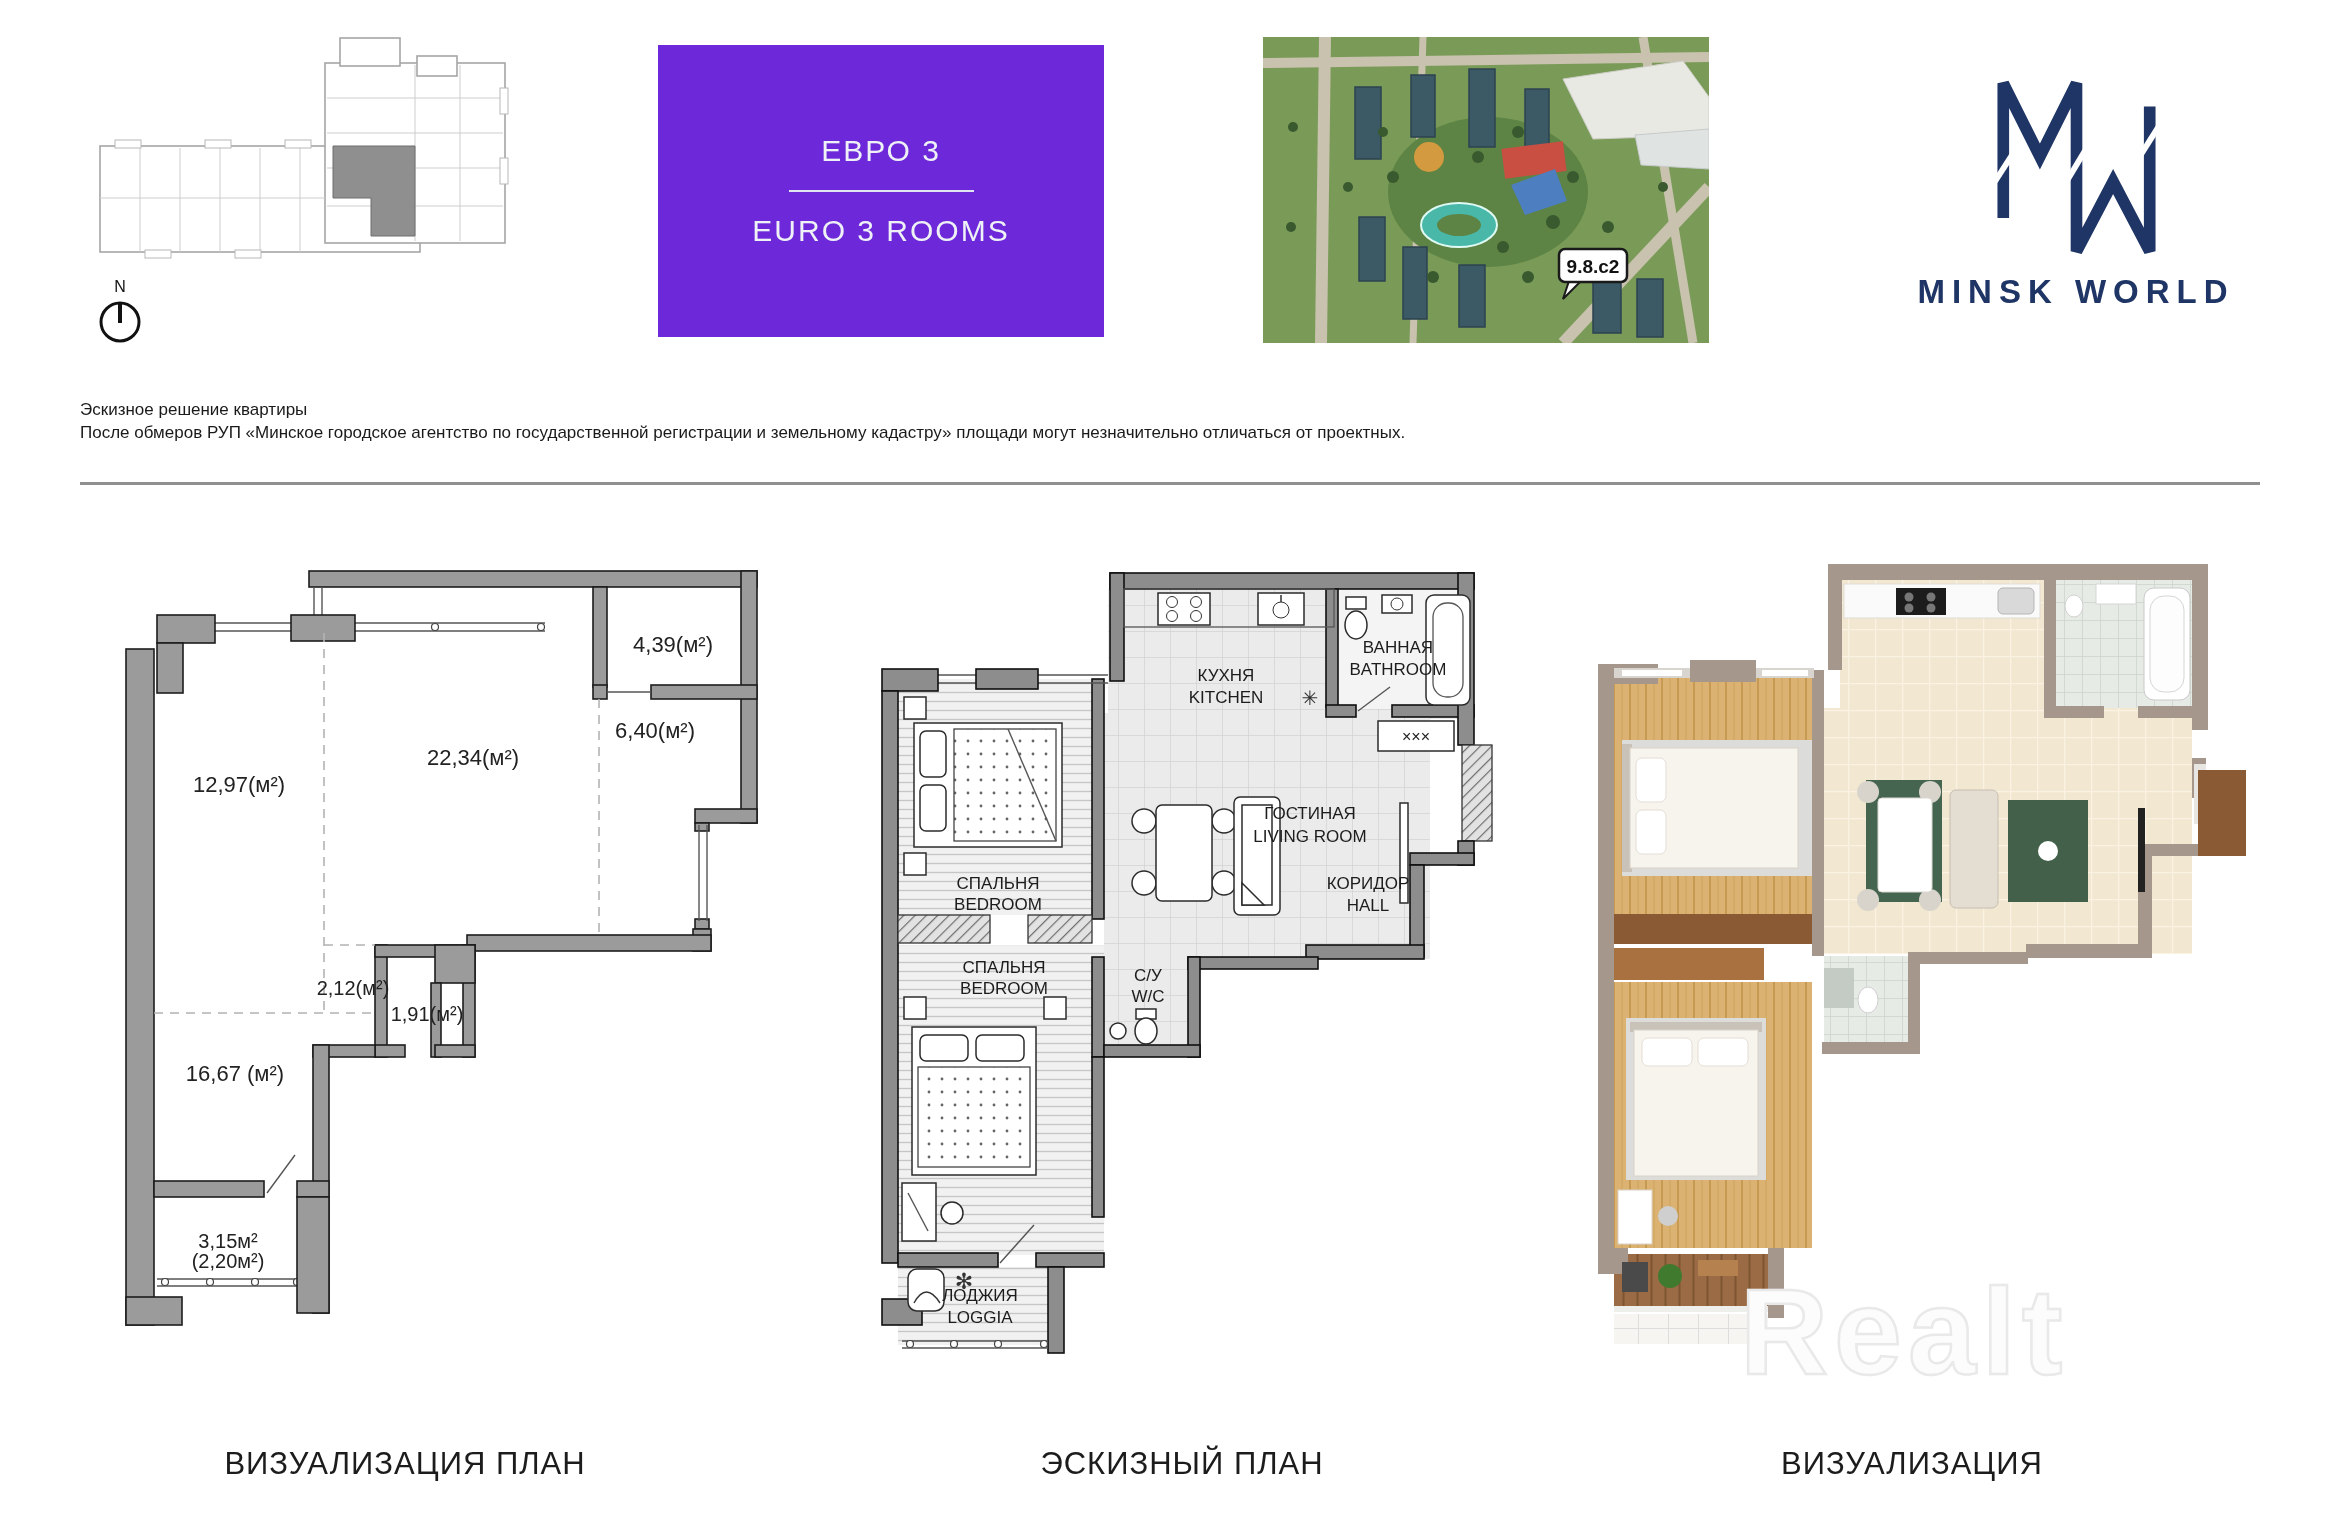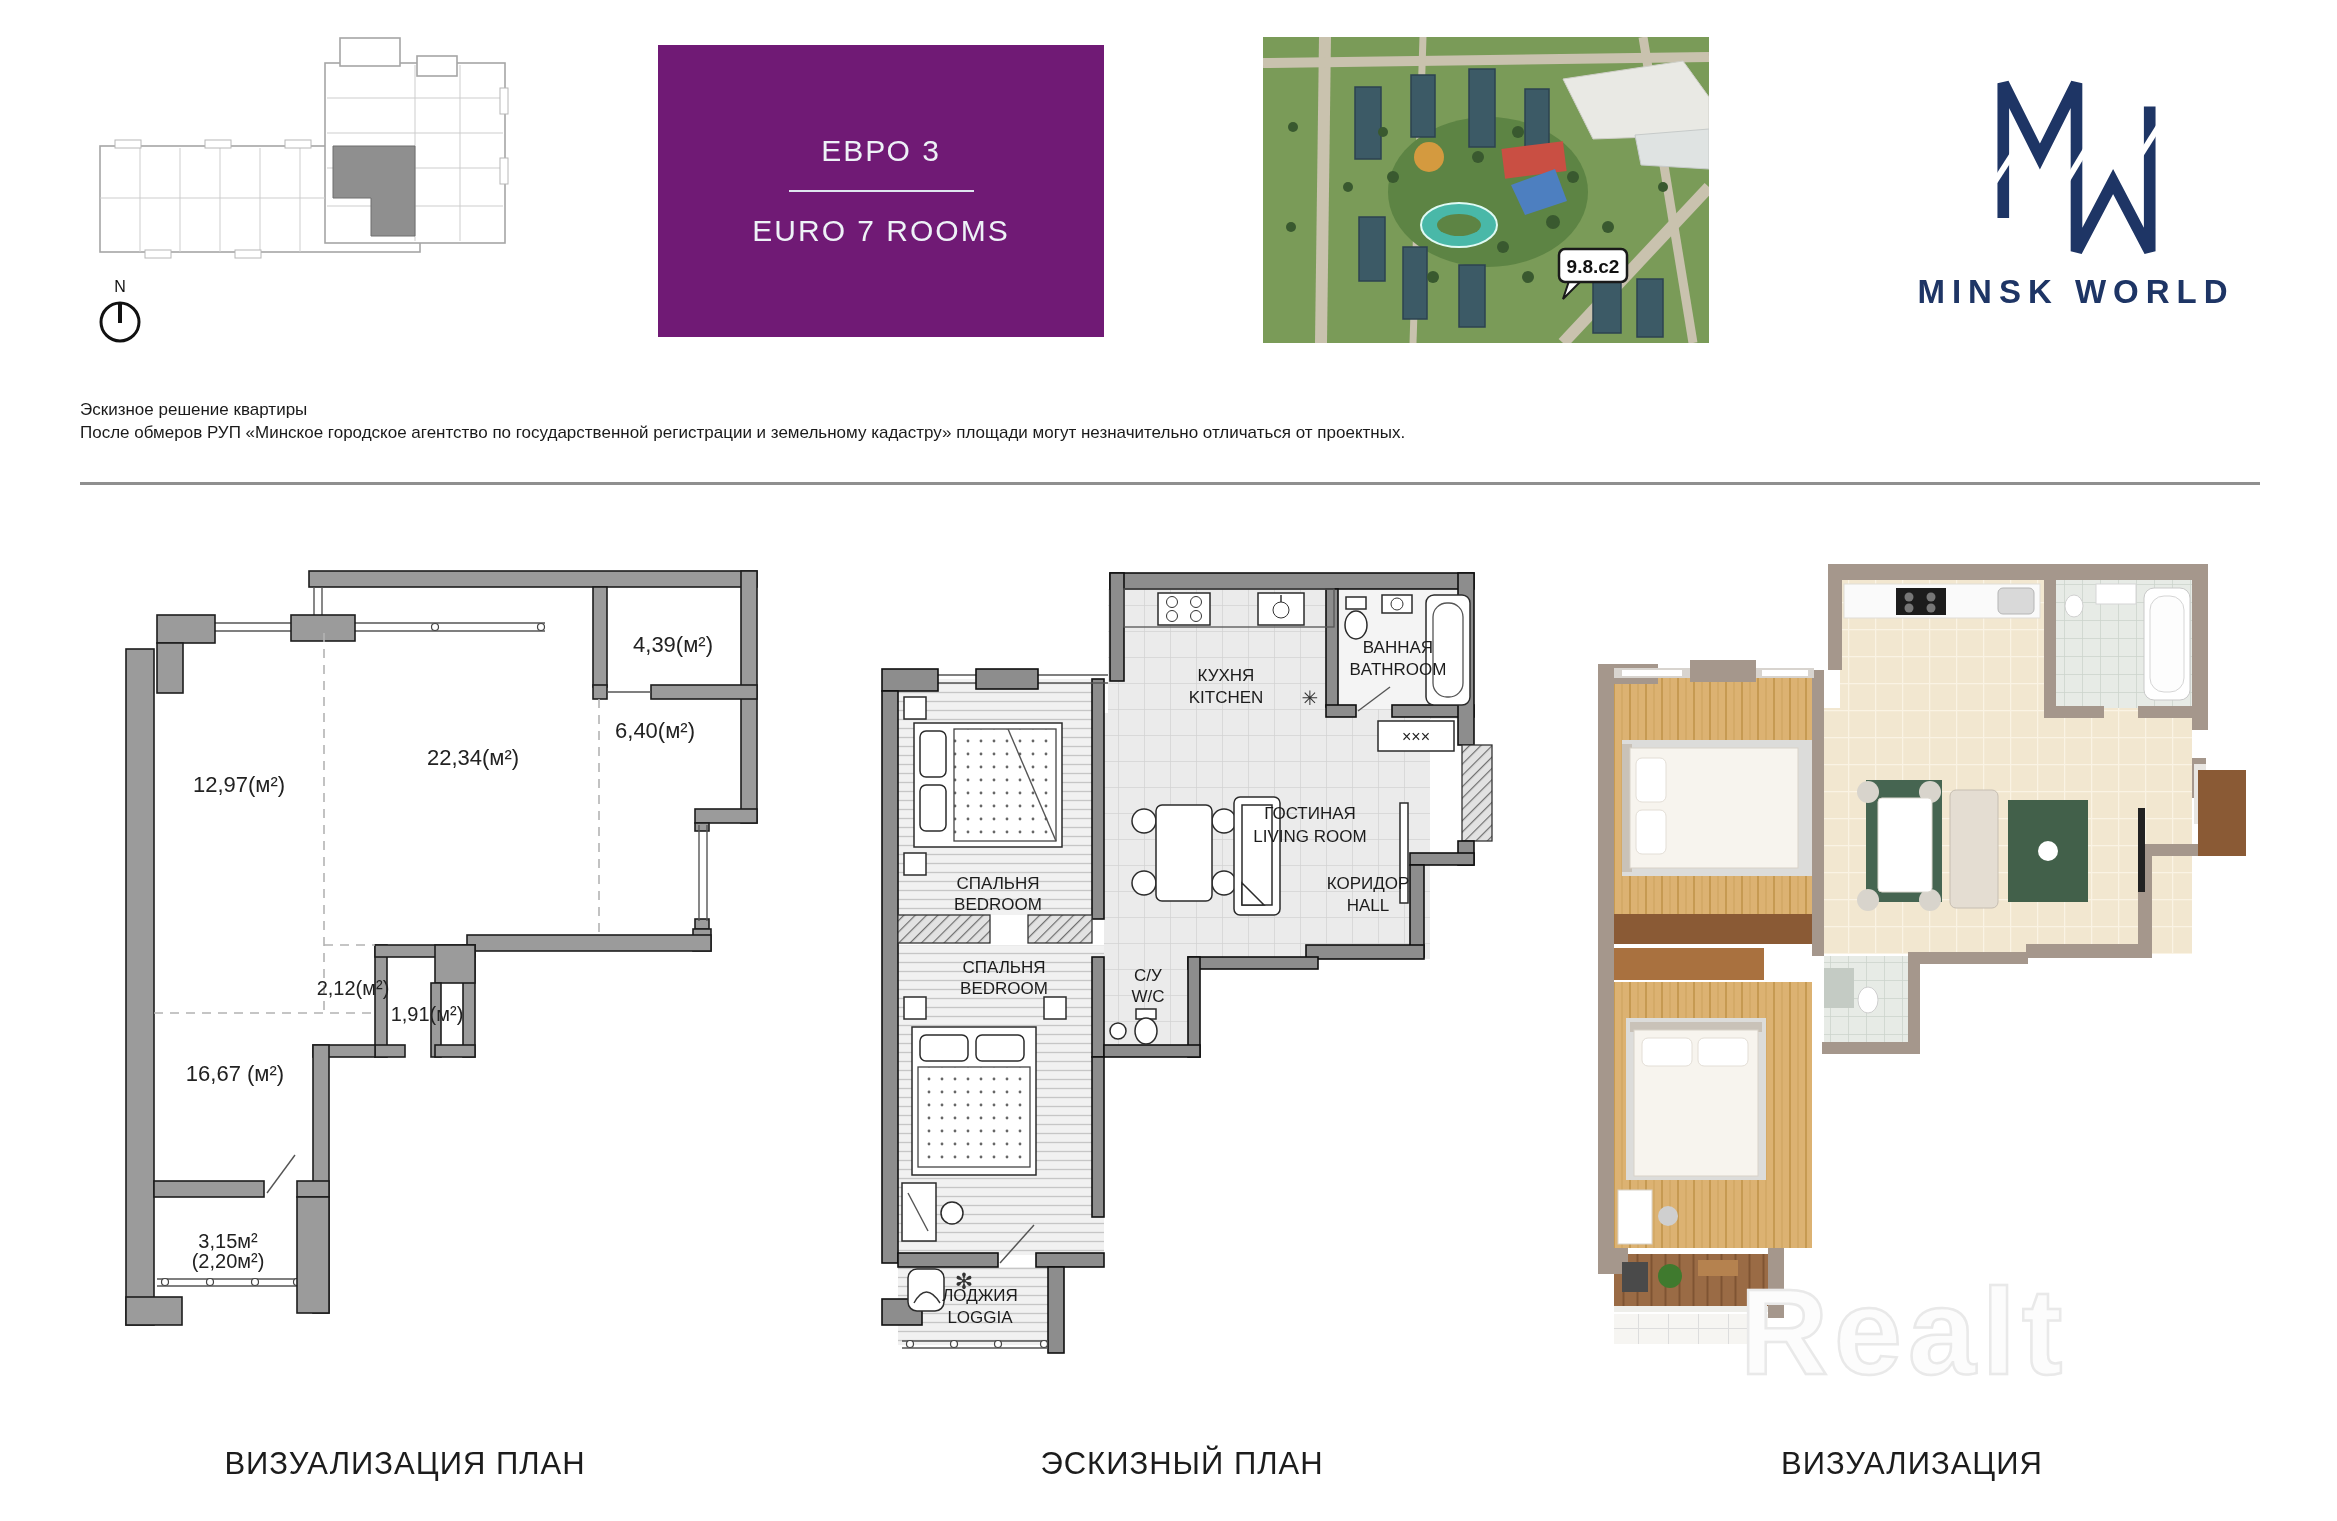--- a/index.html
+++ b/index.html
@@ -1,20 +1,20 @@
 <!DOCTYPE html>
 <html><head>
 <meta charset="utf-8">
 <style>
   html,body{margin:0;padding:0;background:#fff;}
   .page{position:relative;width:2337px;height:1521px;background:#fff;overflow:hidden;
         font-family:"Liberation Sans","DejaVu Sans",sans-serif;}
   .abs{position:absolute;}
   
-  .type-card{left:658px;top:45px;width:446px;height:292px;background:#701a75;color:#eef2f7;
+  .type-card{left:658px;top:45px;width:446px;height:292px;background:#6d28d9;color:#eef2f7;
              display:flex;flex-direction:column;align-items:center;justify-content:center;}
   .type-card .t1,.type-card .t2{font-size:30px;letter-spacing:2px;}
   .type-card .sep{width:185px;height:0;border-top:2px solid #dfe6ef;margin:22px 0;}
   
   .logo{left:1880px;top:55px;width:392px;height:275px;display:flex;flex-direction:column;align-items:center;}
   .logo .word{margin-top:10px;color:#1e3565;font-weight:bold;font-size:33px;letter-spacing:7px;white-space:nowrap;}
   
   .note{left:80px;top:398px;width:2200px;color:#1a1a1a;font-size:17px;line-height:23px;white-space:nowrap;}
   .rule{left:80px;top:482px;width:2180px;height:3px;background:#8f8f8f;}
   .caption{top:1446px;width:520px;text-align:center;font-size:31px;color:#1c1c1c;letter-spacing:1px;white-space:nowrap;}
@@ -73,21 +73,21 @@
 
   <svg class="abs" style="left:92px;top:276px" width="60" height="78" viewBox="0 0 60 78">
     <text x="28" y="16" font-size="16" fill="#111" text-anchor="middle">N</text>
     <circle cx="28" cy="46" r="19" fill="none" stroke="#111" stroke-width="3"></circle>
     <rect x="26" y="28" width="4" height="19" fill="#111"></rect>
   </svg>
 
   <div class="abs type-card">
     <div class="t1">ЕВРО 3</div>
     <div class="sep"></div>
-    <div class="t2">EURO 7 ROOMS</div>
+    <div class="t2">EURO 3 ROOMS</div>
   </div>
 
   <svg class="abs" style="left:1263px;top:37px" width="446" height="306" viewBox="0 0 446 306">
     <rect width="446" height="306" fill="#7a9b58"></rect>
     <g stroke="#c9c2ae">
       <line x1="62" y1="0" x2="58" y2="306" stroke-width="12"></line>
       <line x1="0" y1="26" x2="446" y2="20" stroke-width="10"></line>
       <line x1="160" y1="0" x2="150" y2="306" stroke-width="7"></line>
       <line x1="446" y1="150" x2="300" y2="306" stroke-width="12"></line>
       <line x1="380" y1="0" x2="430" y2="306" stroke-width="9"></line>

